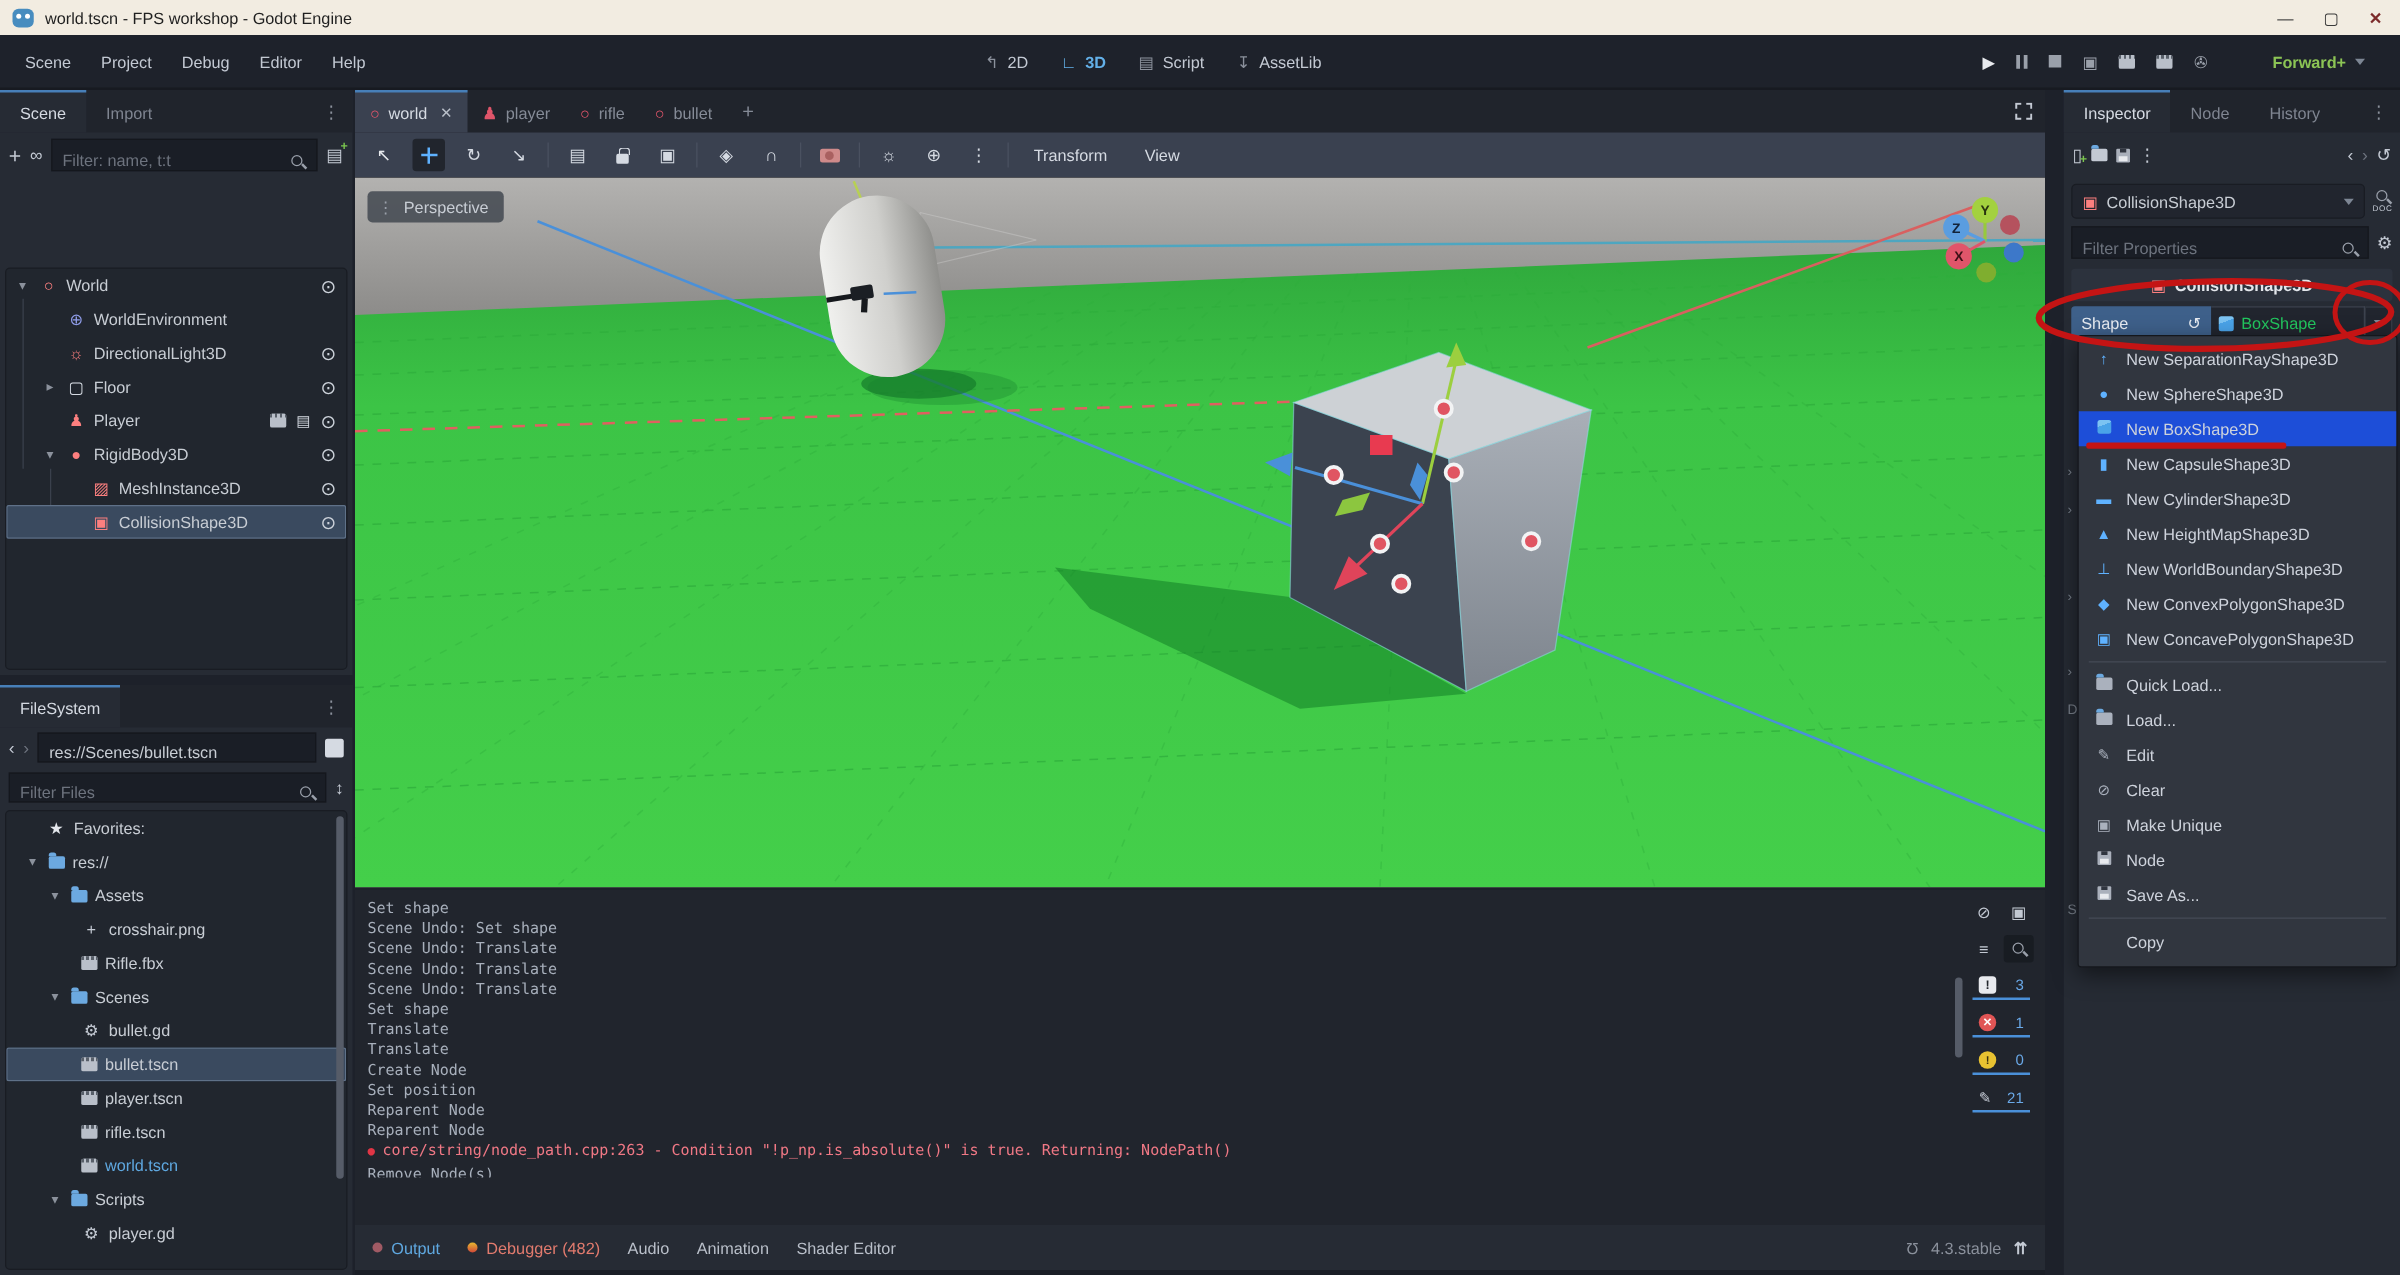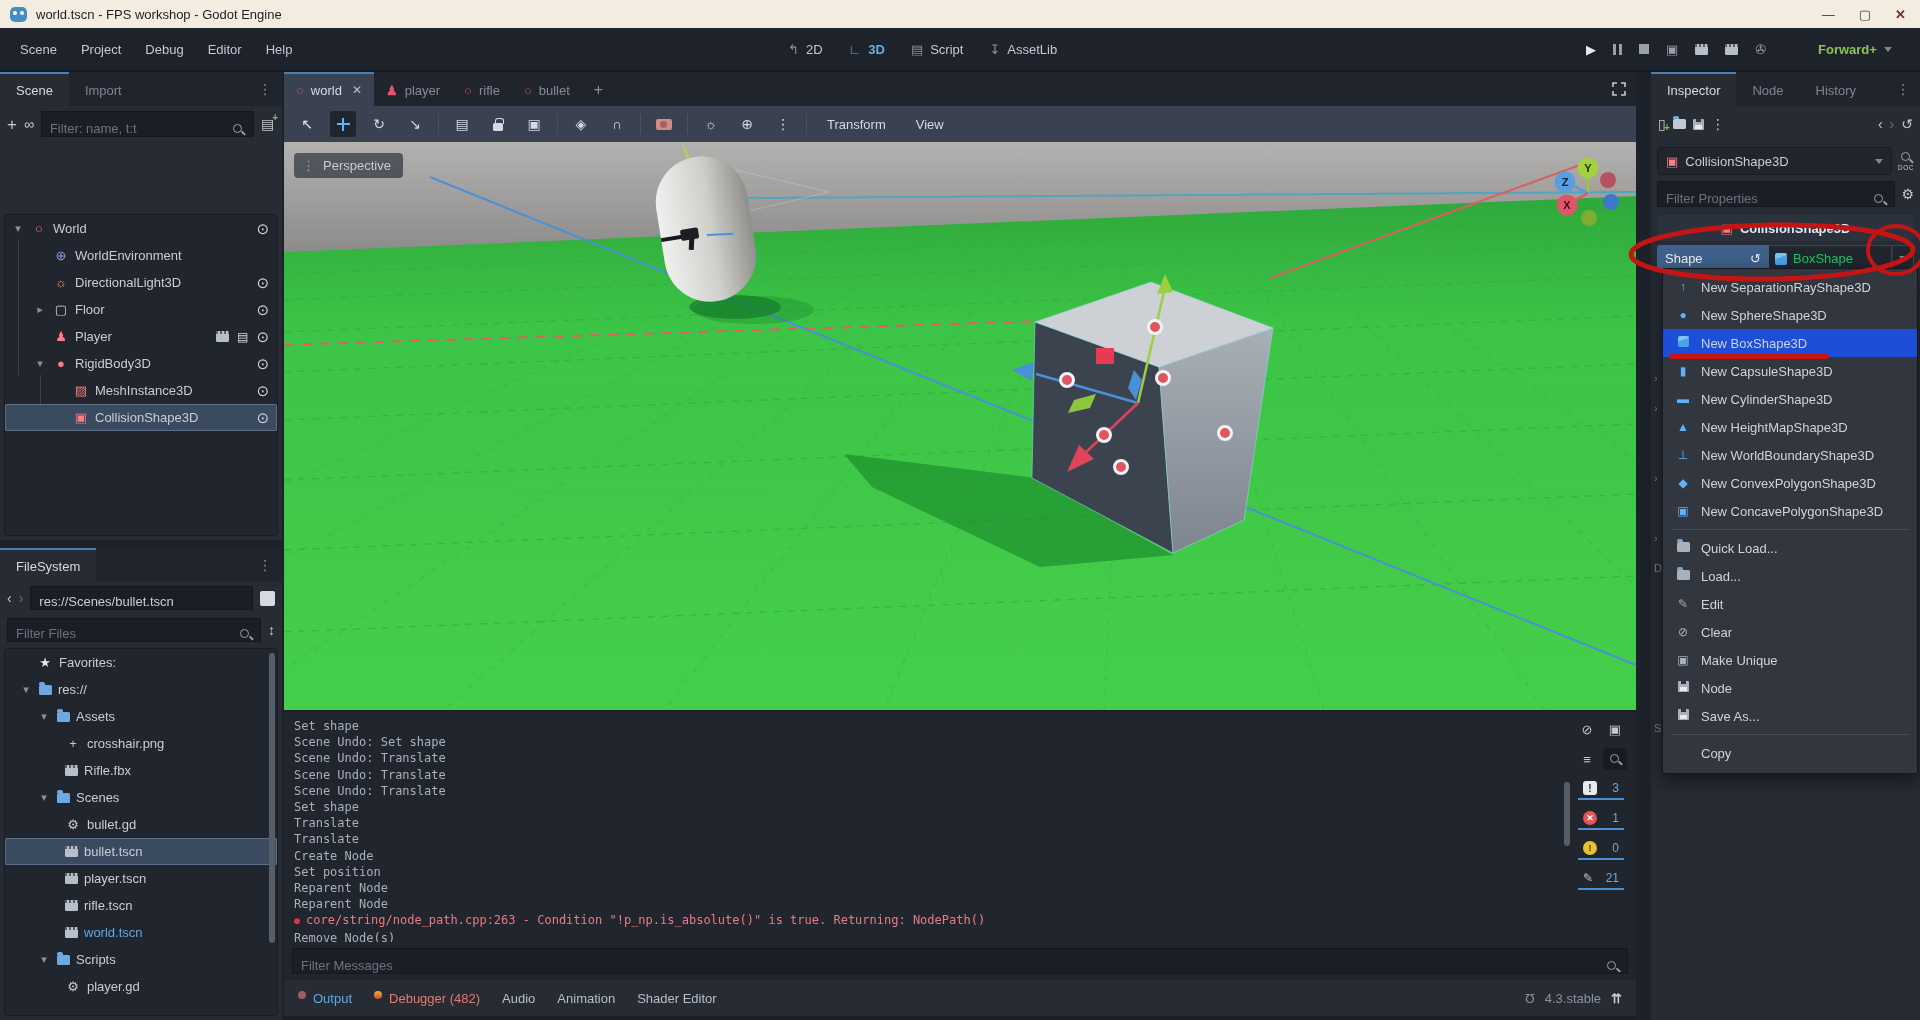--- a/index.html
+++ b/index.html
@@ -95,21 +95,21 @@
   .errdot{color:#e03545;margin-right:6px;font-size:10px}
   .logtools{position:absolute;right:6px;top:6px;width:58px;display:flex;flex-direction:column;align-items:center;gap:8px}
   .ltico{width:24px;height:22px;display:flex;align-items:center;justify-content:center;color:#c3c9d3;font-size:13px;border-radius:3px}
   .ltrow{display:flex;gap:4px}
   .ltico.active{background:#181c22}
   .badge{display:flex;align-items:center;justify-content:space-between;width:46px;padding:3px 5px;border-bottom:2px solid #4a90d9;color:#6aa9e8;font-size:12px}
   .bsq{width:14px;height:14px;border-radius:3px;background:#e8eaee;color:#22252b;font-weight:bold;font-size:10px;display:flex;align-items:center;justify-content:center}
   .bcirc{width:14px;height:14px;border-radius:50%;display:flex;align-items:center;justify-content:center;font-size:9px;font-weight:bold}
   .filterbar{position:absolute;left:8px;top:236px;width:1336px;height:26px}
   .obar{position:absolute;left:0;top:268px;width:1352px;height:36px;background:#262b34;display:flex;align-items:center;gap:22px;padding:0 14px;color:#b9bfc9}
-  .otab{display:flex;gap:7px;}
+  .otab{display:flex;gap:7px;align-items:center}
   .otab .dot{width:8px;height:8px;border-radius:50%}
   .obar-right{margin-left:auto;display:flex;align-items:center;gap:10px;color:#8b919c}
   .botstrip{position:absolute;left:0;top:304px;width:1352px;height:6px;background:#1a1e26}
 
   
   .inspector{position:absolute;left:1651px;top:72px;width:269px;height:948px;background:#262b34}
   .insp-node{margin:5px 6px 0 6px;height:28px;background:#21252e;border:1px solid #191c23;border-radius:4px;display:flex;align-items:center;gap:7px;padding:0 8px}
   .insp-section{margin:8px 6px 0 6px;height:26px;background:#2c323d;border-radius:3px;display:flex;align-items:center;justify-content:center;gap:7px;font-weight:bold;color:#e4e7ec}
   .proprow{margin:4px 6px 0 6px;height:27px;display:flex;align-items:stretch}
   .propname{width:112px;background:#3e608a;border-radius:3px 0 0 3px;display:flex;align-items:center;padding:0 8px;color:#e8ecf2;gap:6px}
@@ -577,26 +577,20 @@
         </div>
       <div class="badge">
           <span class="bcirc" style="background:#e8c231;color:#3a3210">!</span>
           <span>0</span>
         </div>
       <div class="badge">
           <span style="color:#c3c9d3">✎</span>
           <span>21</span>
         </div>
     </div>
-    <div class="filterbar">
-      <span class="inputbox" style="height:26px">
-        <input placeholder="Filter Messages" style="">
-        <span class="mag"></span>
-      </span>
-    </div>
     <div class="obar">
       <span class="otab" style="color:#5fa8e0">
           <span class="dot" style="background:#a05a64"></span>
           <span>Output</span>
         </span>
       <span class="otab" style="color:#e27b6e">
           <span class="dot" style="background:linear-gradient(#e8b830,#d04838)"></span>
           <span>Debugger (482)</span>
         </span>
       <span class="otab">

